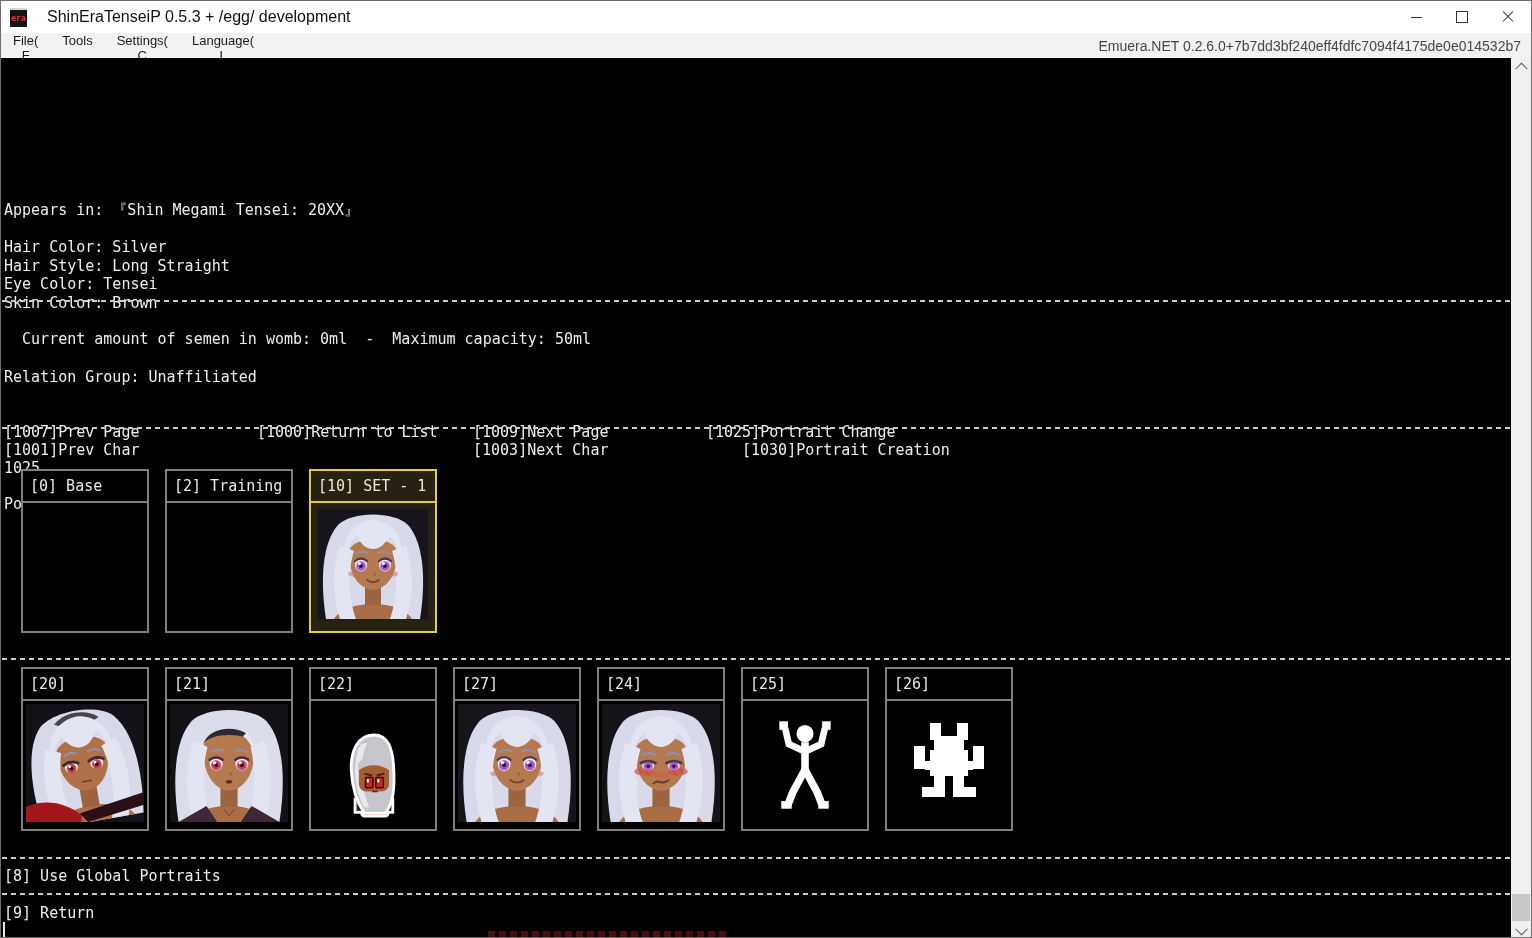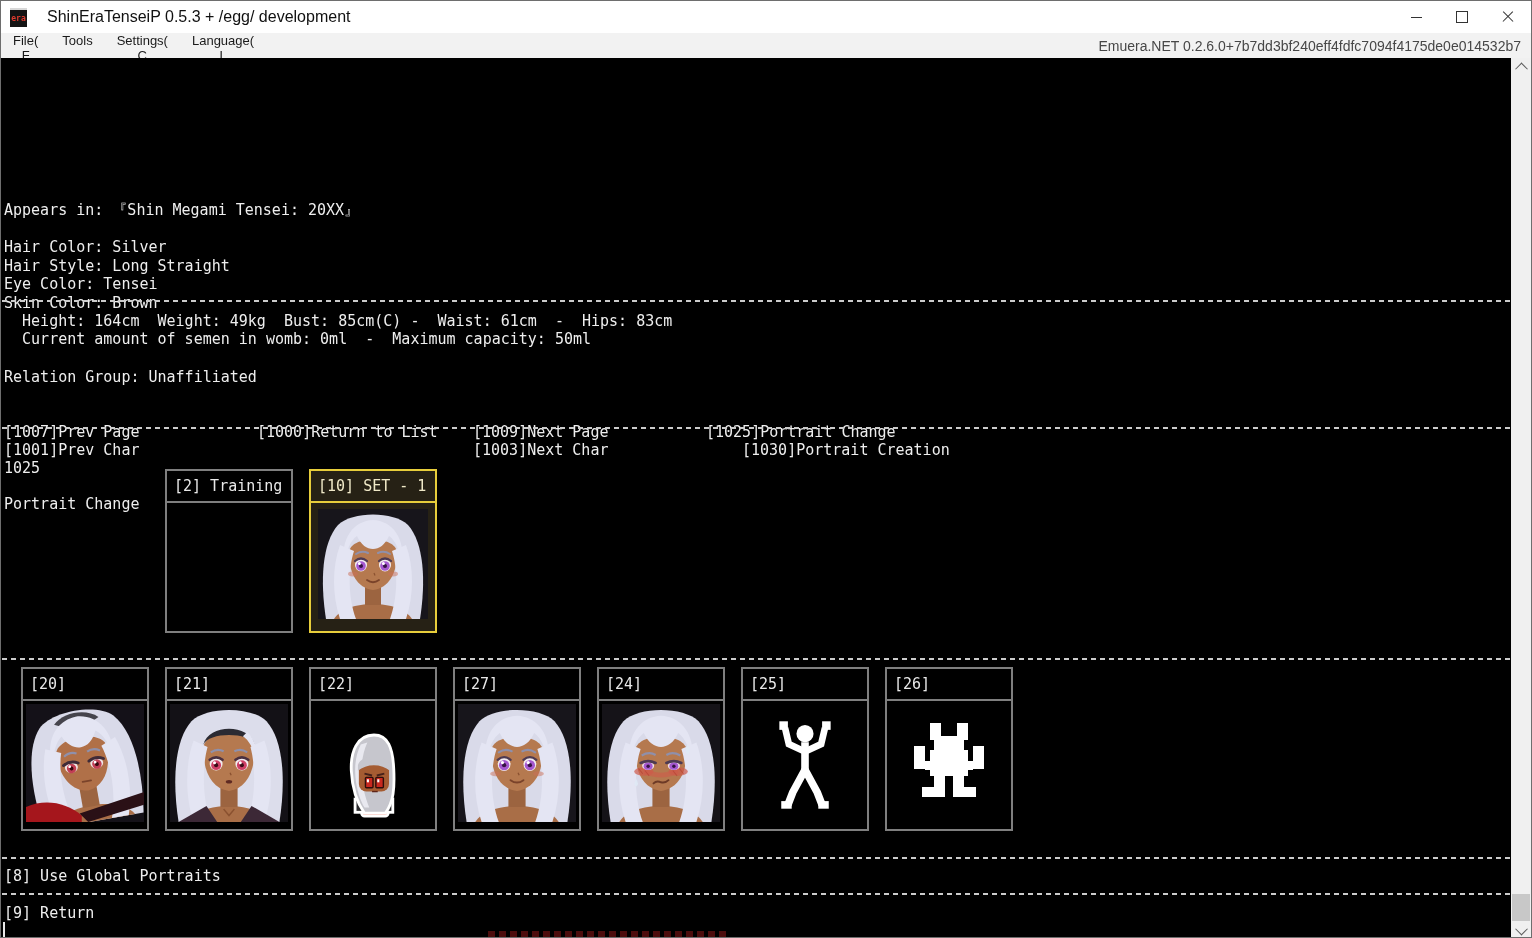--- a/index.html
+++ b/index.html
@@ -242,38 +242,41 @@
     <div class="emuera-ver">Emuera.NET 0.2.6.0+7b7dd3bf240eff4fdfc7094f4175de0e014532b7</div>
   </div>
 
   <div class="console">
 
     <div class="tline" style="top:143px">Appears in: 『Shin Megami Tensei: 20XX』</div>
     <div class="tline" style="top:180px">Hair Color: Silver</div>
     <div class="tline" style="top:199px">Hair Style: Long Straight</div>
     <div class="tline" style="top:217px">Eye Color: Tensei</div>
     <div class="tline" style="top:236px">Skin Color: Brown</div>
-    <div class="tline" style="top:254px">  Height: 164cm  Weight: 49kg  Bust: 85cm(C) -  Waist: 61cm  -  Hips: 83cm</div>
     <div class="tline" style="top:272px">  Current amount of semen in womb: 0ml  -  Maximum capacity: 50ml</div>
 
     <div class="sep" style="top:242px"></div>
     <div class="tline" style="top:310px">Relation Group: Unaffiliated</div>
 
     <div class="tline" style="top:365px; left:3px">[1007]Prev Page</div>
     <div class="tline" style="top:365px; left:256px">[1000]Return to List</div>
     <div class="tline" style="top:365px; left:472px">[1009]Next Page</div>
     <div class="tline" style="top:365px; left:705px">[1025]Portrait Change</div>
     <div class="tline" style="top:383px; left:3px">[1001]Prev Char</div>
     <div class="tline" style="top:383px; left:472px">[1003]Next Char</div>
     <div class="tline" style="top:383px; left:741px">[1030]Portrait Creation</div>
     <div class="tline" style="top:401px">1025</div>
 
     <div class="sep" style="top:369px"></div>
     <div class="tline" style="top:437px">Portrait Change</div>
 
+    <div class="cell" style="left:20px; top:411px">
+      <div class="hdr">[0] Base</div>
+      <div class="bod"></div>
+    </div>
     <div class="cell" style="left:164px; top:411px">
       <div class="hdr">[2] Training</div>
       <div class="bod"></div>
     </div>
     <div class="cell selected" style="left:308px; top:411px">
       <div class="hdr">[10] SET - 1</div>
       <div class="bod">
           <svg class="pimg" viewBox="0 0 110 110" width="110" height="110" style="margin-top:6px">
             <use href="#p-smile"></use>
           </svg>

